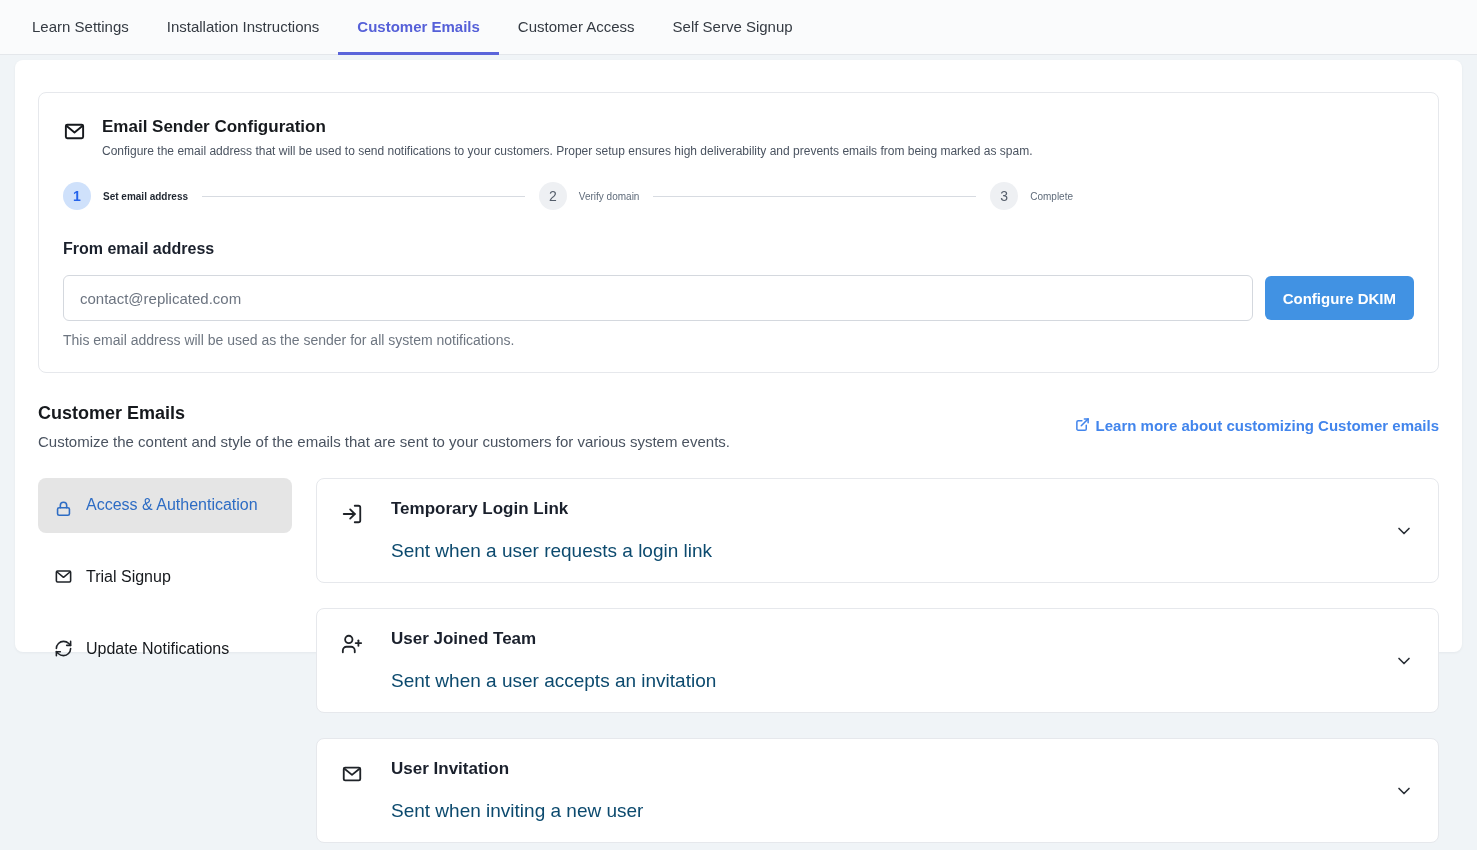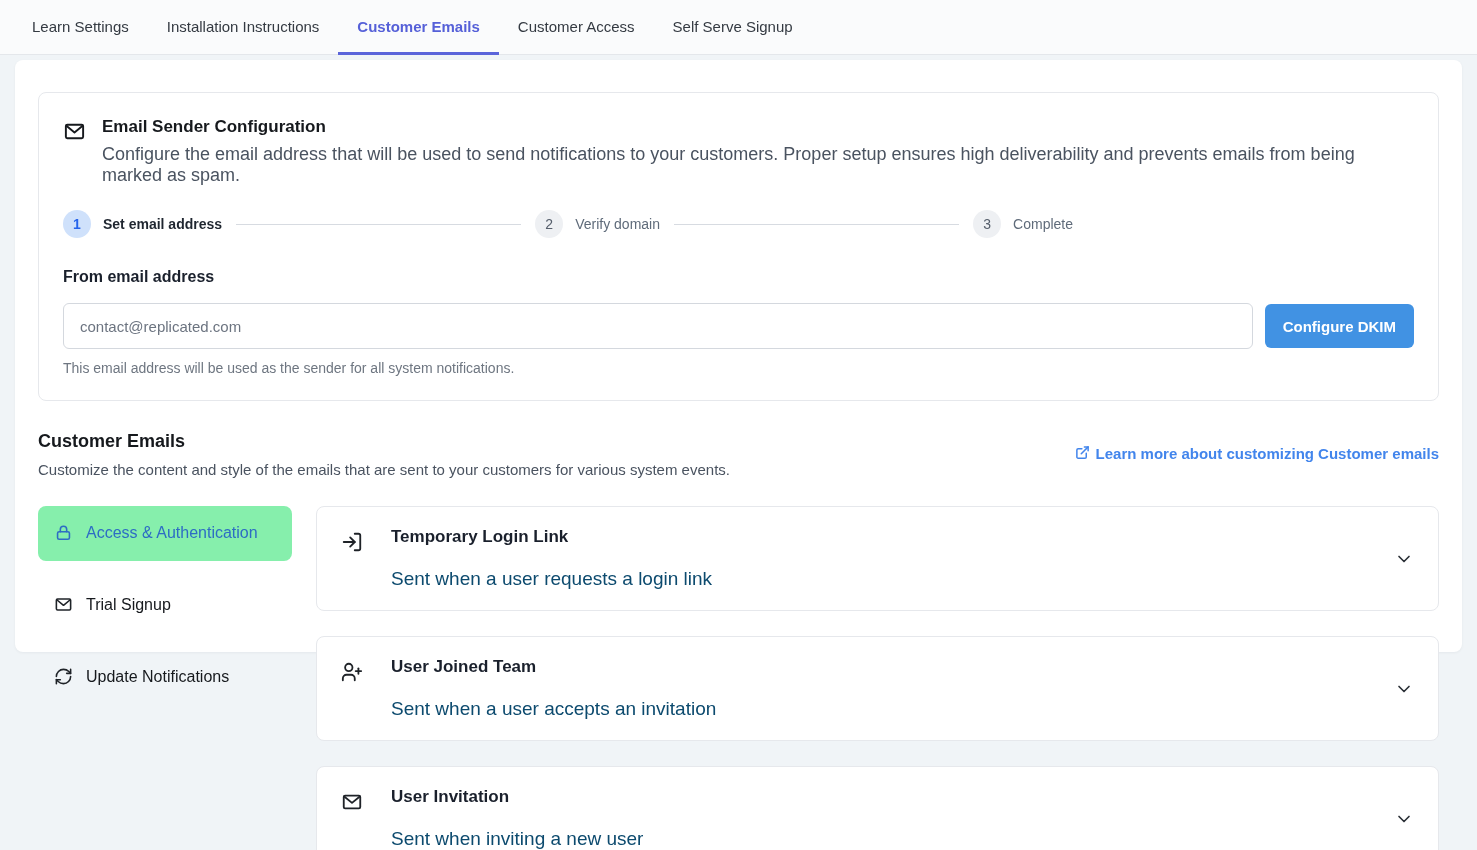--- a/index.html
+++ b/index.html
@@ -49,40 +49,40 @@
 
   
   .esc-card {
     border: 1px solid #e6e8ec;
     border-radius: 8px;
     padding: 24px;
   }
   .esc-header { display: flex; gap: 16px; }
   .esc-header .hdr-icon { flex: 0 0 auto; margin-top: 3px; color: #16191d; }
   .esc-title { font-size: 17px; font-weight: 700; color: #16191d; }
-  .esc-desc { font-size: 18px; color: #4a5360; margin-top: 7px; }
+  .esc-desc { font-size: 12px; color: #4a5360; margin-top: 7px; }
 
   .stepper {
     display: flex;
     align-items: center;
     gap: 14px;
     margin-top: 24px;
     max-width: 1010px;
   }
   .step { display: flex; align-items: center; gap: 12px; white-space: nowrap; }
   .step-circle {
     width: 28px; height: 28px;
     border-radius: 50%;
     background: #eef0f3;
     color: #555e6b;
     font-size: 14px;
     display: flex; align-items: center; justify-content: center;
   }
   .step.active .step-circle { background: #cfe1fb; color: #2563eb; font-weight: 600; }
-  .step-label { font-size: 14px; color: #5f6b7a; }
+  .step-label { font-size: 10px; color: #5f6b7a; }
   .step.active .step-label { color: #1f2630; font-weight: 600; }
   .step-line { flex: 1; height: 1px; background: #d7dbe1; }
 
   .field-label { font-size: 16px; font-weight: 700; color: #1a202c; margin-top: 30px; }
   .input-row { display: flex; gap: 12px; margin-top: 17px; align-items: stretch; }
   .text-input {
     flex: 1;
     height: 46px;
     border: 1px solid #d4d8de;
     border-radius: 6px;
@@ -127,21 +127,21 @@
     display: flex; gap: 13px; align-items: flex-start;
     padding: 15px 16px;
     border-radius: 8px;
     font-size: 16px;
     color: #16191d;
     cursor: pointer;
     margin-bottom: 17px;
     line-height: 1.55;
   }
   .side-item .side-icon { flex: 0 0 auto; margin-top: 2px; color: #1f2328; }
-  .side-item.active { background: #86efac; color: #2d6cc4; font-weight: 500; }
+  .side-item.active { background: #e5e5e5; color: #2d6cc4; font-weight: 500; align-items: flex-end; }
   .side-item.active .side-icon { color: #2d6cc4; }
 
   .cards-col { flex: 1; min-width: 0; }
   .template-card {
     border: 1px solid #e6e8ec;
     border-radius: 8px;
     background: #fff;
     padding: 20px 24px;
     display: flex;
     align-items: center;

